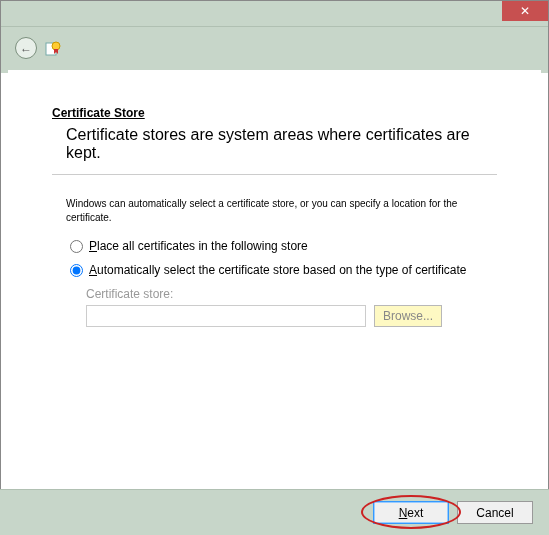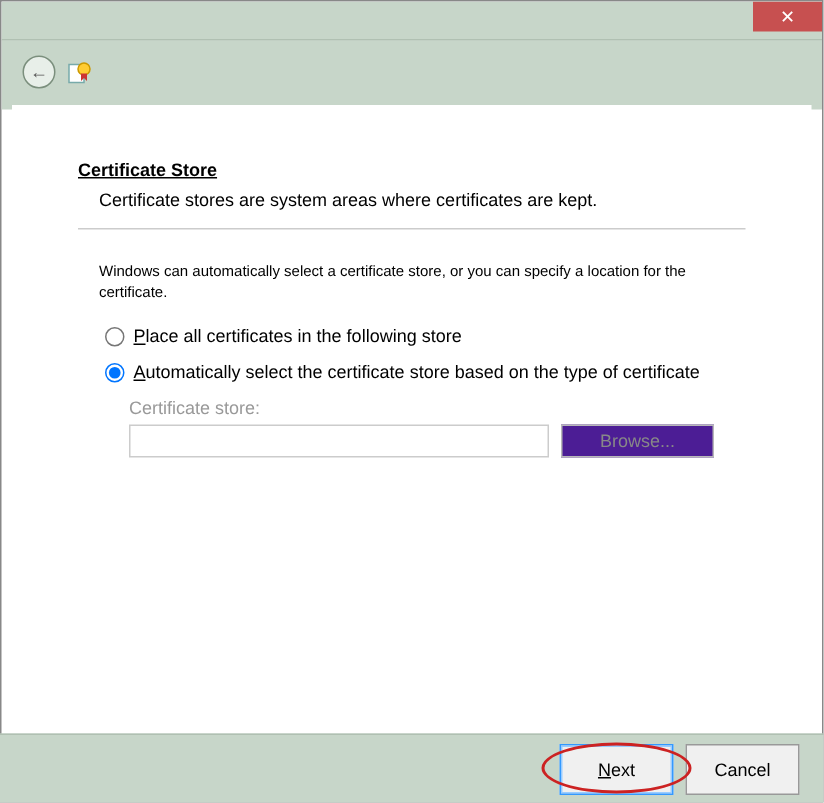--- a/index.html
+++ b/index.html
@@ -78,21 +78,21 @@
     color: #000;
   }
   .section-title {
     font-weight: bold;
     font-size: 12px;
     margin-bottom: 6px;
     text-decoration: underline;
   }
   .section-desc {
     margin-left: 14px;
-    font-size: 12px;
+    font-size: 16px;
     margin-bottom: 12px;
   }
   .divider {
     border: none;
     border-top: 1px solid #ccc;
     margin: 0 0 22px 0;
   }
   .body-text {
     margin-left: 14px;
     font-size: 10px;
@@ -130,41 +130,41 @@
   .store-input {
     width: 280px;
     height: 22px;
     border: 1px solid #ccc;
     background: #fff;
     padding: 0 4px;
     font-size: 12px;
   }
   .browse-btn {
     height: 22px;
-    padding: 0 25px;
+    padding: 0 8px;
     border: 1px solid #b8b8b8;
-    background: #4c1d95;
+    background: #fef9c3;
     color: #888;
     font-size: 12px;
     cursor: default;
   }
   .footer {
     position: absolute;
     left: 0; right: 0; bottom: 0;
     height: 46px;
     background: #c7d6c9;
     display: flex;
     align-items: center;
     justify-content: flex-end;
     padding-right: 16px;
     gap: 8px;
     border-top: 1px solid #b0c0b2;
   }
   .footer button {
-    height: 34px;
+    height: 23px;
     width: 76px;
     border: 1px solid #999;
     background: #f0f0f0;
     font-size: 12px;
     cursor: pointer;
   }
   .footer button.default {
     border: 1px solid #3399ff;
     box-shadow: 0 0 0 1px #99ccff inset;
   }

